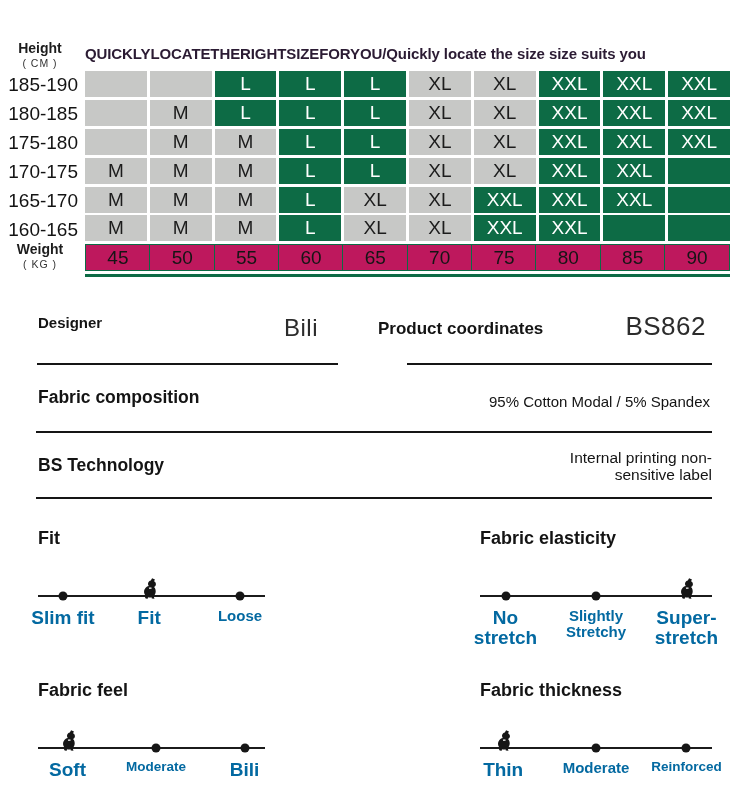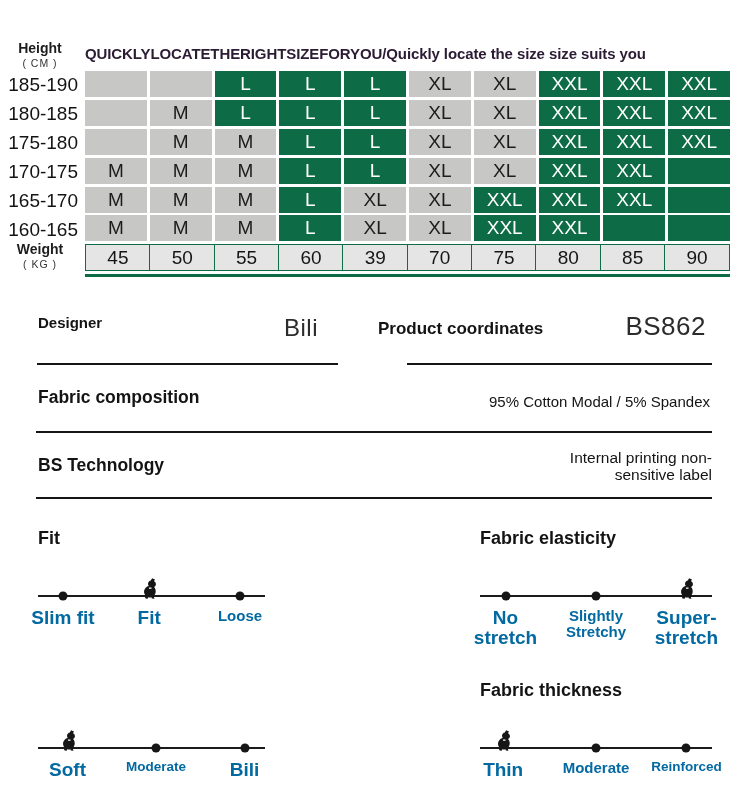--- a/index.html
+++ b/index.html
@@ -13,21 +13,21 @@
   .axis .unit{font-size:10.5px;letter-spacing:1px;margin-top:1px;color:#333;}
   #height-axis{left:0;top:40px;}
   #weight-axis{left:0;top:241px;}
   .row-labels{position:absolute;left:0;top:71px;width:78px;}
   .row-label{height:28.9px;display:flex;align-items:center;justify-content:flex-end;font-size:19px;color:#131313;}
   .size-grid{position:absolute;left:85px;top:71px;width:645px;display:grid;grid-template-columns:repeat(10,1fr);grid-auto-rows:26px;column-gap:3px;row-gap:2.9px;}
   .cell{display:flex;align-items:center;justify-content:center;font-size:19px;}
   .cell.green{background:var(--green,#0d6b45);color:#fff;}
   .cell.gray{background:var(--gray,#c7c8c6);color:#1c1c1c;}
   .weight-row{position:absolute;left:85px;top:244px;width:645px;height:27px;display:flex;}
-  .wcell{flex:1;display:flex;align-items:center;justify-content:center;font-size:19px;border:1.5px solid var(--green,#0d6b45);margin-left:-1.5px;background:#e5e5e5;color:#151515;}
+  .wcell{flex:1;display:flex;align-items:center;justify-content:center;font-size:19px;border:1.5px solid var(--green,#0d6b45);margin-left:-1.5px;background:#be185d;color:#151515;}
   .wcell:first-child{margin-left:0;}
   .bottom-rule{position:absolute;left:85px;top:274px;width:645px;height:2.5px;background:var(--green,#0d6b45);}
 
   
   .lbl{position:absolute;font-weight:bold;color:#141414;white-space:nowrap;}
   .val-thin{position:absolute;font-weight:normal;color:#2c2c2c;letter-spacing:.5px;white-space:nowrap;}
   .val-bold{position:absolute;font-weight:normal;color:#141414;white-space:nowrap;}
   .rule{position:absolute;height:1.6px;background:#151515;}
   #designer-label{left:38px;top:314px;font-size:15px;}
   #designer-value{right:432px;top:314px;font-size:24px;}
@@ -145,21 +145,21 @@
   <div class="axis" id="weight-axis">
     <div class="main">Weight</div>
     <div class="unit">( KG )</div>
   </div>
 
   <div class="weight-row">
       <div class="wcell">45</div>
       <div class="wcell">50</div>
       <div class="wcell">55</div>
       <div class="wcell">60</div>
-      <div class="wcell">39</div>
+      <div class="wcell">65</div>
       <div class="wcell">70</div>
       <div class="wcell">75</div>
       <div class="wcell">80</div>
       <div class="wcell">85</div>
       <div class="wcell">90</div>
     </div>
   <div class="bottom-rule"></div>
 
   <div class="lbl" id="designer-label">Designer</div>
   <div class="val-thin" id="designer-value">Bili</div>
@@ -206,20 +206,21 @@
     <div class="stop-labels">
         <div class="stop-label lg" style="left: 11%;">No
 stretch</div>
         <div class="stop-label md" style="left: 50%;">Slightly
 Stretchy</div>
         <div class="stop-label lg" style="left: 89%;">Super-
 stretch</div>
       </div>
   </div>
   <div class="slider-group" id="slider-2">
+    <div class="group-title">Fabric feel</div>
     <div class="track">
         <div class="mascot" style="left: 13%;"><svg width="17" height="22" viewBox="0 0 17 22" xmlns="http://www.w3.org/2000/svg">
             <path fill="#161616" d="M11.6.3l2.9 1.2-1 1.7c1.3.6 2.1 1.9 1.9 3.3-.1 1.1-.8 2-1.8 2.5 1.4 1.6 2 3.9 1.4 6.1-.3 1.2-1 2.3-1.9 3.1l.9 2.6-2.7-.2-.3-1.3c-1.1.4-2.3.4-3.4 0l-.7 1.6-2.5-1 .9-2c-1.3-1.3-2-3.2-1.7-5.1.4-2.5 2.3-4.4 4.7-4.9-.7-.9-1-2.1-.6-3.2.4-1.2 1.4-2 2.6-2.2z"></path>
             <path fill="#ffffff" d="M8.3 9.8c.9-.5 2-.5 2.9 0l-.5 1.1c-.6-.3-1.3-.3-1.9 0z"></path>
           </svg></div>
         <div class="dot" style="left: 52%;"></div>
         <div class="dot" style="left: 91%;"></div>
       </div>
     <div class="stop-labels">
         <div class="stop-label lg" style="left: 13%;">Soft</div>

